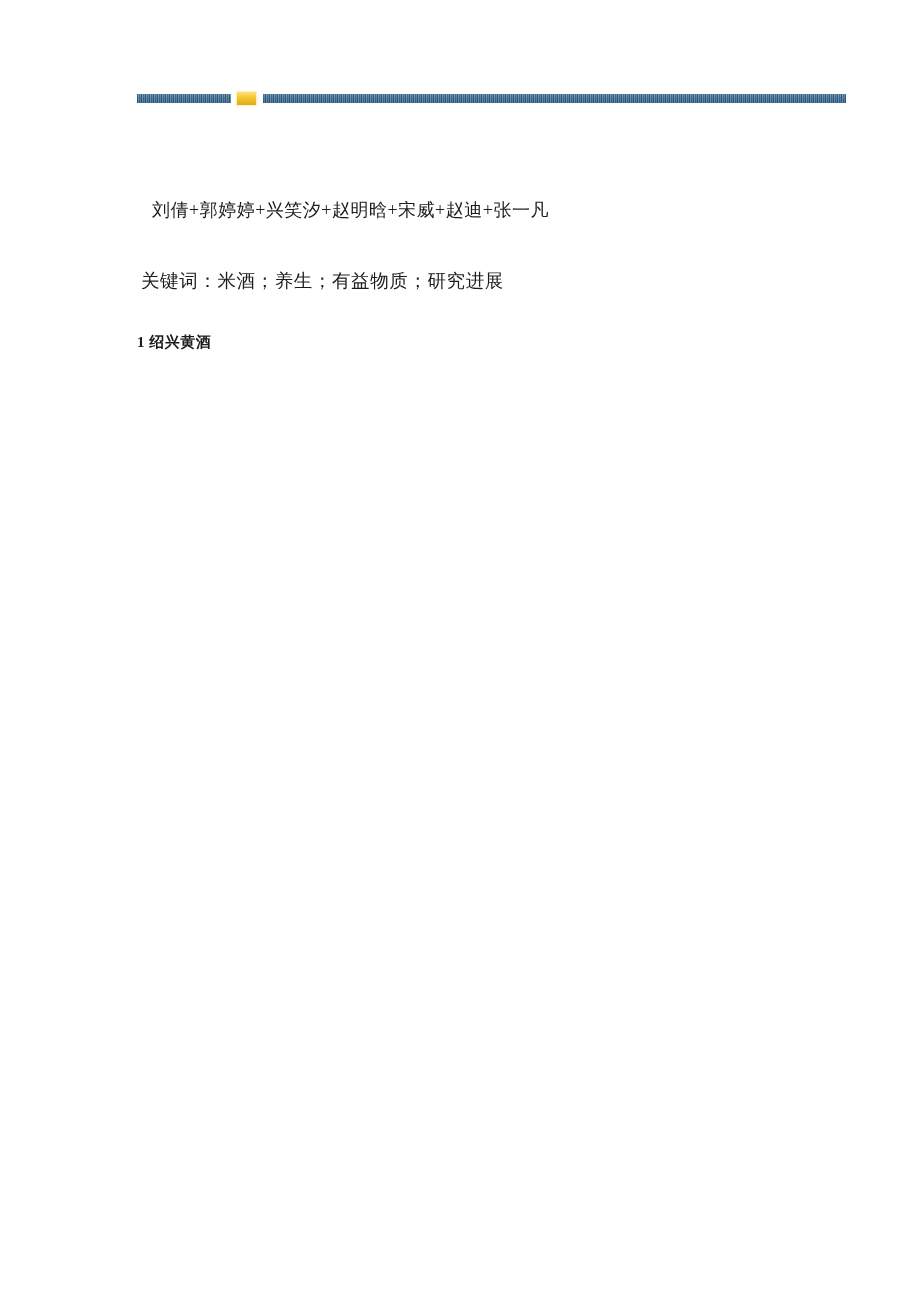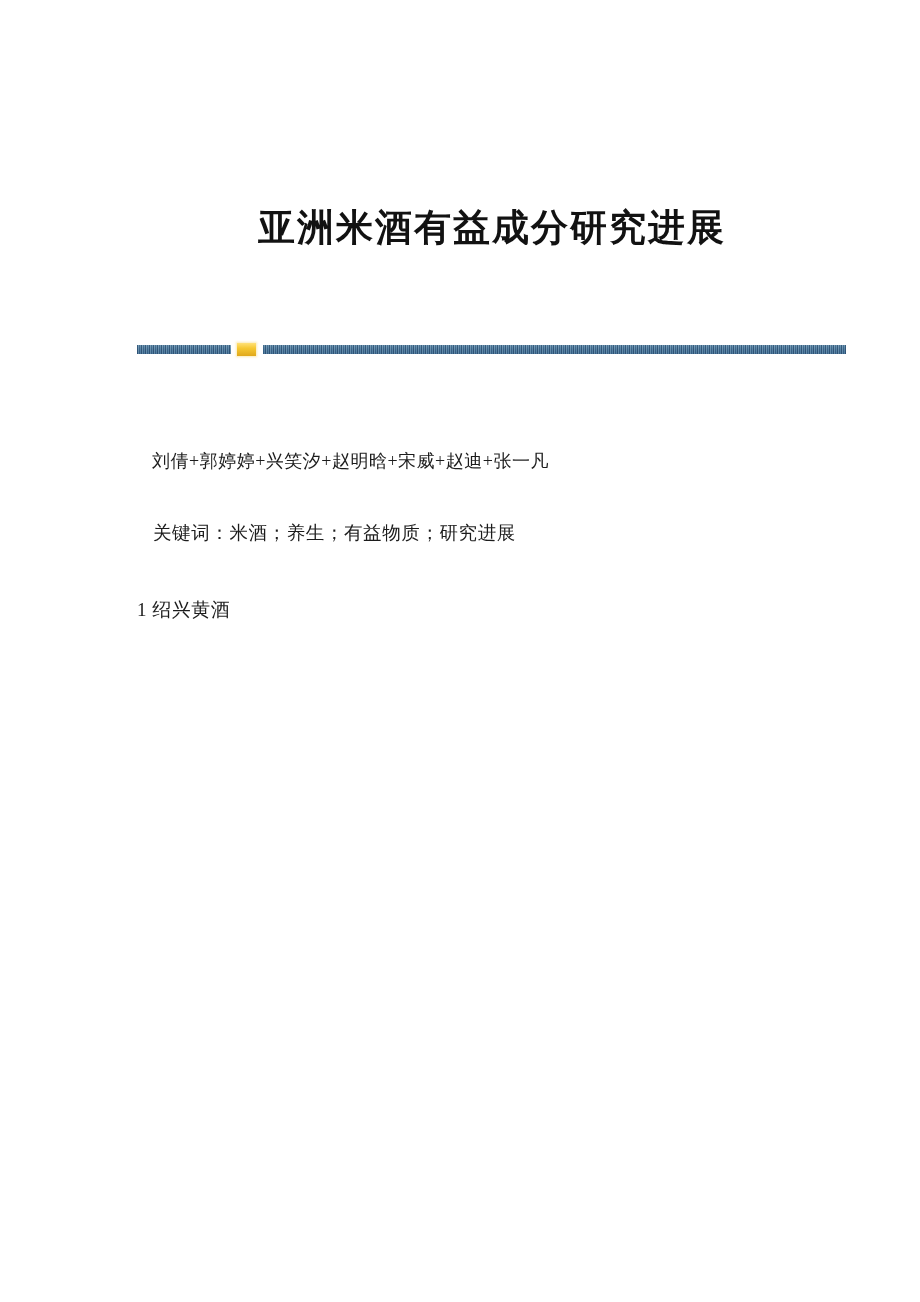--- a/index.html
+++ b/index.html
@@ -95,44 +95,43 @@
   .para {
     margin: 0;
     padding-top: 23px;
     font-size: 18.5px;
     color: #1c1c1c;
     line-height: 2.45;
     text-align: justify;
     letter-spacing: 0.4px;
   }
   .meta-line {
-    margin: 16px;
+    margin: 4px;
     padding-top: 22px;
     font-size: 18.5px;
     color: #1c1c1c;
     line-height: 2.0;
     letter-spacing: 0.6px;
   }
   .section-heading {
     margin: 0;
     padding-top: 24px;
-    font-size: 19px;
+    font-size: 15px;
     color: #1c1c1c;
     line-height: 1.9;
     letter-spacing: 0.5px;
-    font-weight: normal;
+    font-weight: bold;
   }
 </style>
 </head>
 <body>
 
 <div class="page">
   <div class="content">
 
-    <h1 class="doc-title">亚洲米酒有益成分研究进展</h1>
 
     <div class="divider">
       <div class="divider-bar"></div>
       <div class="divider-gap"></div>
       <div class="divider-gem"></div>
     </div>
 
     <p class="authors">刘倩+郭婷婷+兴笑汐+赵明晗+宋威+赵迪+张一凡</p>
 
 

